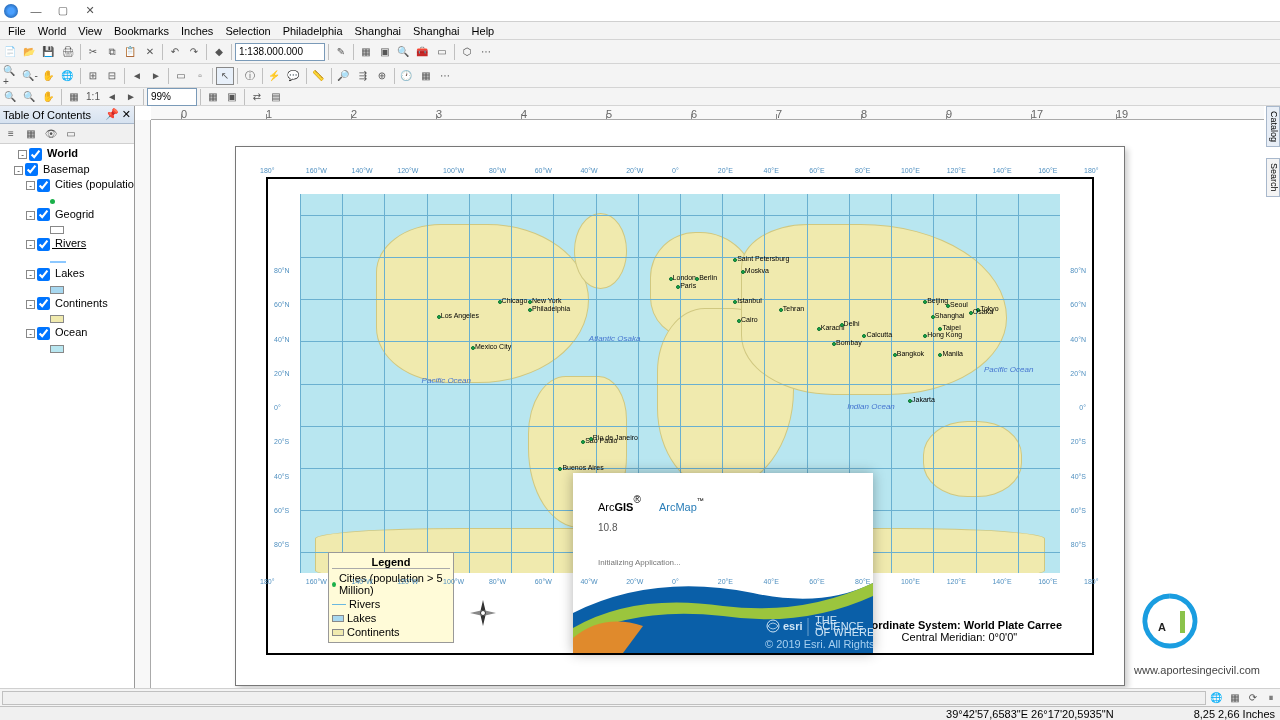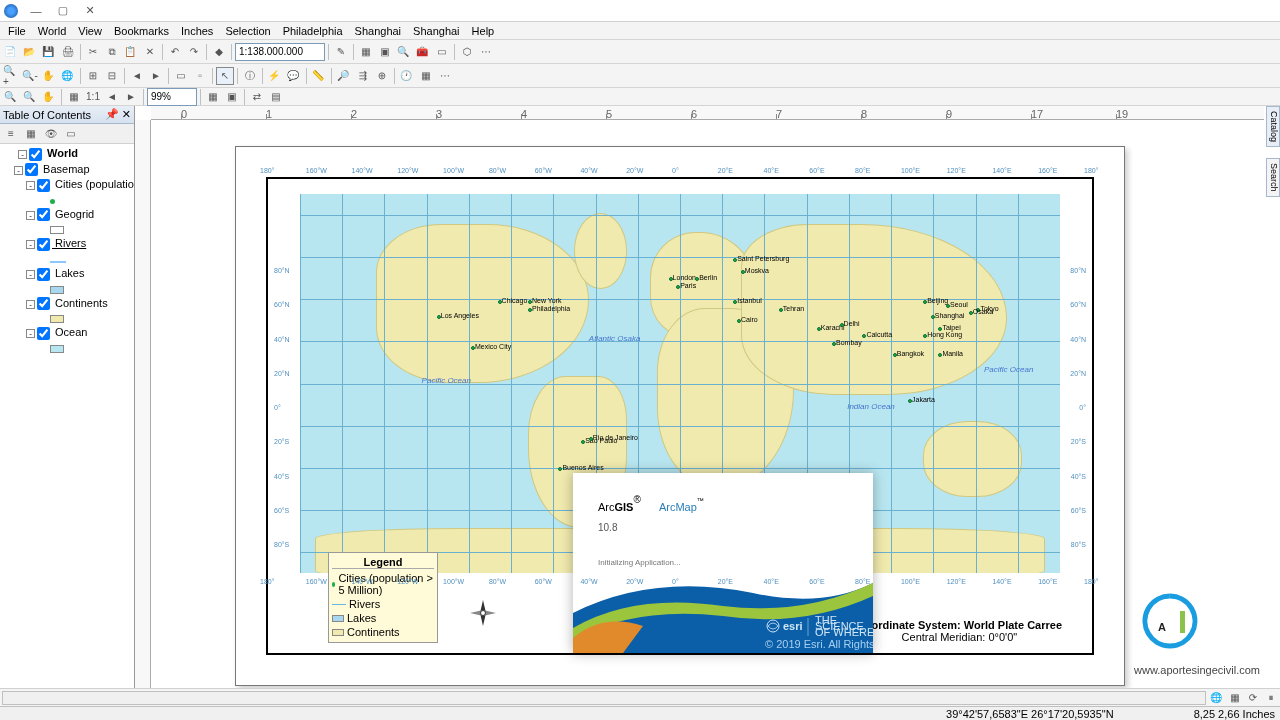--- a/index.html
+++ b/index.html
@@ -31,21 +31,21 @@
 .page{position:absolute;top:40px;left:100px;width:890px;height:540px;background:#fff;border:1px solid #777;box-shadow:3px 3px 6px rgba(0,0,0,.2);}
 .mapframe{position:absolute;top:30px;left:30px;right:30px;bottom:30px;border:2px solid #000;}
 .mapbody{position:absolute;top:15px;left:32px;right:32px;bottom:80px;background:#b8e6f0;overflow:hidden;}
 .gridv{position:absolute;top:0;bottom:0;width:1px;background:#6ab0d0;}
 .gridh{position:absolute;left:0;right:0;height:1px;background:#6ab0d0;}
 .continent{position:absolute;background:#f0eaae;border:1px solid #d0c880;border-radius:40% 50% 30% 50%;}
 .city{position:absolute;width:4px;height:4px;background:#1ab04a;border-radius:50%;border:1px solid #0a7030;}
 .citylbl{position:absolute;font-size:7px;color:#000;white-space:nowrap;}
 .oceanlbl{position:absolute;font-size:8px;font-style:italic;color:#4575d0;}
 .coord{position:absolute;font-size:7px;color:#5090c0;}
-.legend{position:absolute;bottom:10px;left:60px;width:110px;background:#fffbd8;border:1px solid #999;padding:3px;font-size:7px;}
+.legend{position:absolute;bottom:10px;left:60px;width:126px;background:#fffbd8;border:1px solid #999;padding:3px;font-size:7px;}
 .legend .hdr{text-align:center;font-weight:bold;border-bottom:1px solid #aaa;margin-bottom:2px;}
 .legend .row{display:flex;align-items:center;gap:3px;padding:1px 0;}
 .compass{position:absolute;bottom:25px;left:200px;width:30px;height:30px;}
 .coordlabel{position:absolute;bottom:10px;right:30px;font-size:8px;text-align:center;}
 .splash{position:absolute;bottom:0;left:305px;width:300px;height:180px;background:#fff;box-shadow:0 0 12px rgba(0,0,0,.3);overflow:hidden;}
 .splash .top{padding:18px 25px 5px;}
 .splash .brand{font-size:22px;font-weight:300;}
 .splash .brand b{font-weight:700;}
 .splash .ver{font-size:10px;color:#555;margin-top:5px;}
 .splash .init{font-size:8px;color:#777;margin-top:25px;}

